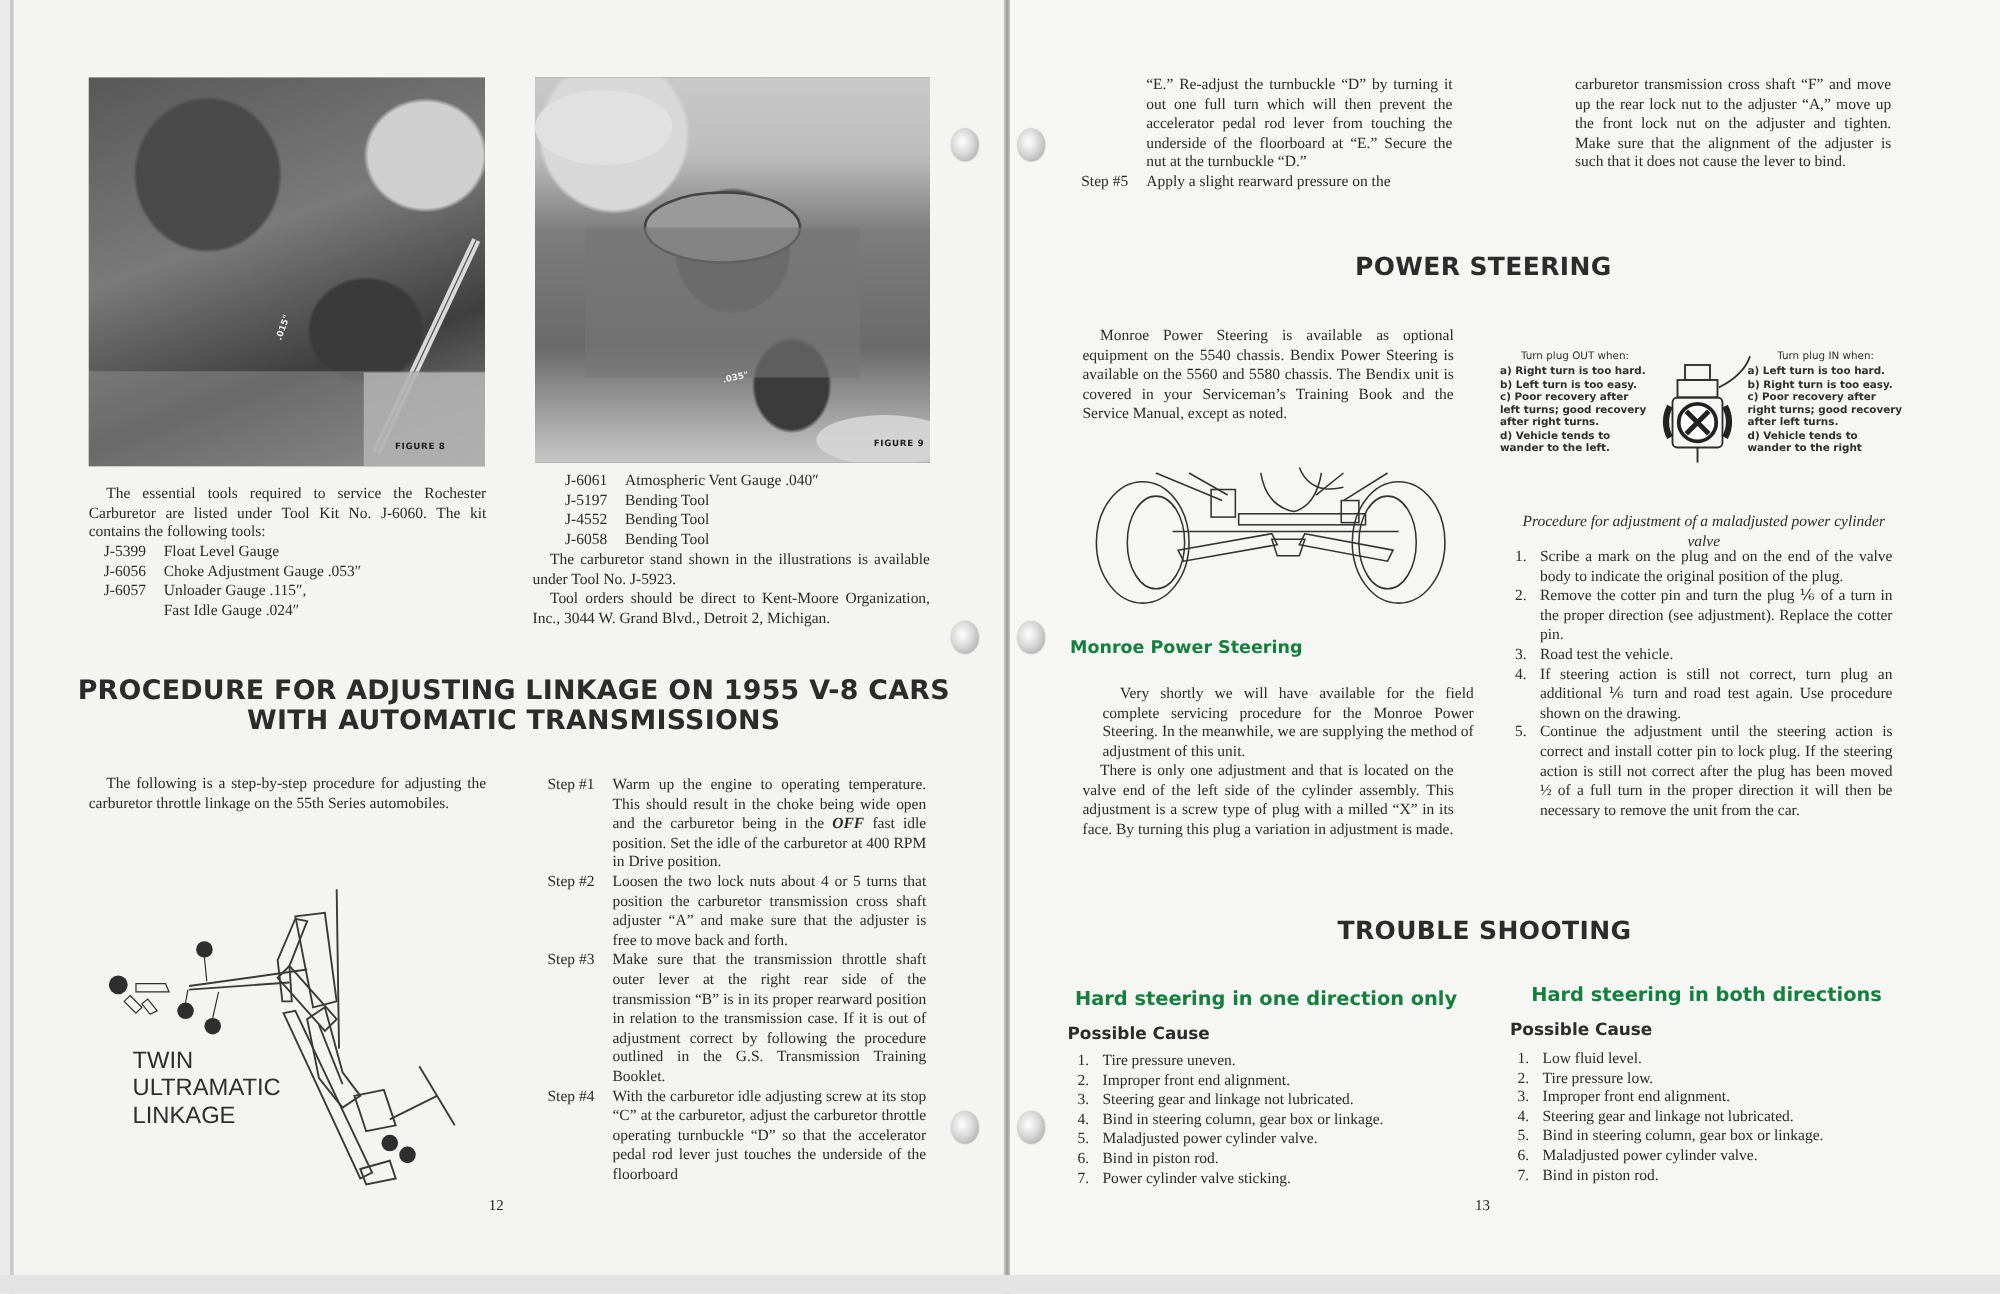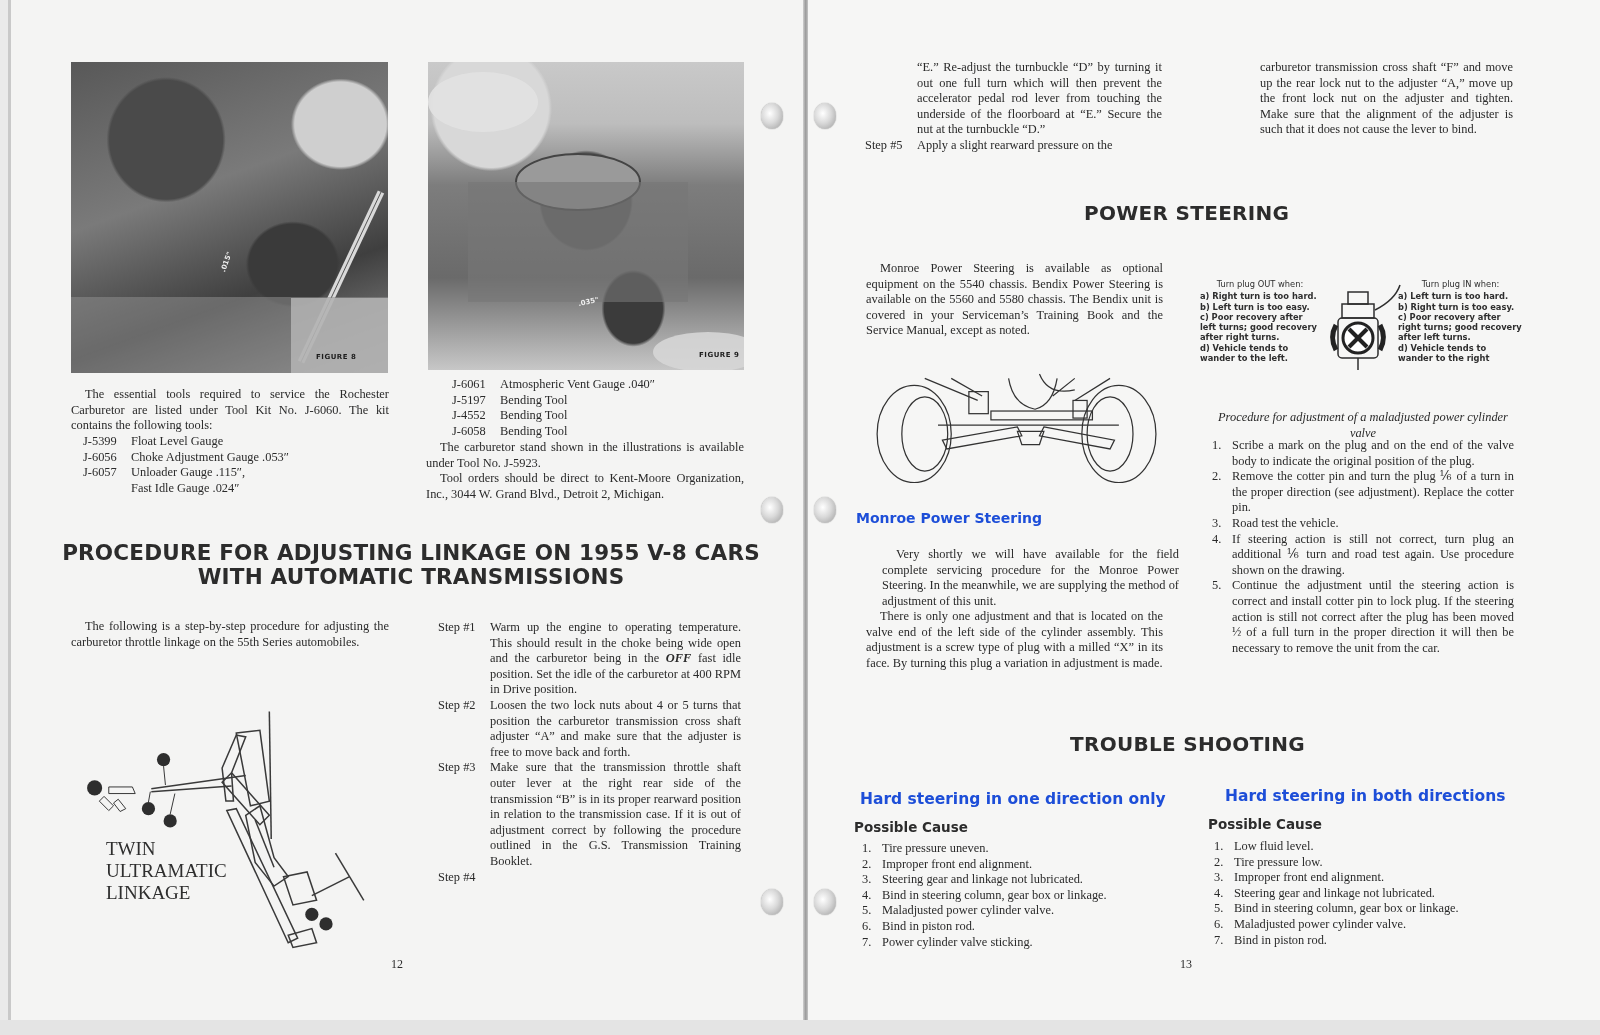--- a/index.html
+++ b/index.html
@@ -43,42 +43,42 @@
     .steps .step .lbl { width: 52px; flex: none; }
     .steps .step .txt { flex: 1; text-align: justify; }
     .steps em { font-style: italic; font-weight: bold; }
 
     .headline { font-family: "DejaVu Sans", "Liberation Sans", sans-serif; font-weight: bold;
       font-size: 21.5px; line-height: 24px; text-align: center; color: #2c2c2c; letter-spacing: 0.2px; }
 
     .section-title { font-family: "DejaVu Sans", "Liberation Sans", sans-serif; font-weight: bold;
       font-size: 20px; color: #2c2c2c; letter-spacing: 0.3px; }
     .sub-title { font-family: "DejaVu Sans", "Liberation Sans", sans-serif; font-weight: bold;
-      font-size: 15.5px; color: #1d4ed8; }
+      font-size: 15.5px; color: #15803d; }
     .cause-title { font-family: "DejaVu Sans", "Liberation Sans", sans-serif; font-weight: bold;
       font-size: 13.5px; color: #2c2c2c; }
 
     ol.plain { list-style: none; }
     ol.plain li { display: flex; font-size: 12.4px; line-height: 15.6px; }
     ol.plain li .n { width: 20px; flex: none; text-align: left; }
     ol.plain li .t { flex: 1; text-align: justify; }
 
     .diagram-note { font-family: "DejaVu Sans", "Liberation Sans", sans-serif; font-size: 8.3px;
       line-height: 10.3px; font-weight: bold; color: #2e2e2e; }
     .diagram-note .hdr { font-weight: normal; text-align: center; margin-bottom: 2px; }
 
     .proc-title { font-style: italic; font-size: 12.4px; line-height: 15.6px; text-align: center; }
 
     .page-num { font-size: 12px; }
 
     .punch { position: absolute; width: 22px; height: 26px; border-radius: 50%;
       background: radial-gradient(ellipse at 40% 40%, #ffffff 0%, #d9d9d9 45%, #9b9b9b 100%);
       box-shadow: 0 0 1px #777; }
 
-    .linkage-label { font-family: Liberation Serif, serif; font-size: 19px;
+    .linkage-label { font-family: Liberation Sans, sans-serif; font-size: 19px;
       line-height: 22px; color: #2e2e2e; }
   </style>
 </head>
 <body>
 
 <div class="spread">
 
   <div class="page page-left">
 
     <div class="photo" style="left:60px; top:62px; width:317px; height:311px;">
@@ -200,20 +200,21 @@
       <div class="step">
         <span class="lbl">Step #2</span>
         <span class="txt">Loosen the two lock nuts about 4 or 5 turns that position the carburetor transmission cross shaft adjuster “A” and make sure that the adjuster is free to move back and forth.</span>
       </div>
       <div class="step">
         <span class="lbl">Step #3</span>
         <span class="txt">Make sure that the transmission throttle shaft outer lever at the right rear side of the transmission “B” is in its proper rearward position in relation to the transmission case. If it is out of adjustment correct by following the procedure outlined in the G.S. Transmission Training Booklet.</span>
       </div>
       <div class="step">
         <span class="lbl">Step #4</span>
+        <span class="txt">With the carburetor idle adjusting screw at its stop “C” at the carburetor, adjust the carburetor throttle operating turnbuckle “D” so that the accelerator pedal rod lever just touches the underside of the floorboard</span>
       </div>
     </div>
 
     <div class="abs page-num" style="left:380px; top:957px;">12</div>
 
     <div class="punch" style="left:750px; top:103px;"></div>
     <div class="punch" style="left:750px; top:497px;"></div>
     <div class="punch" style="left:750px; top:889px;"></div>
   </div>
 

